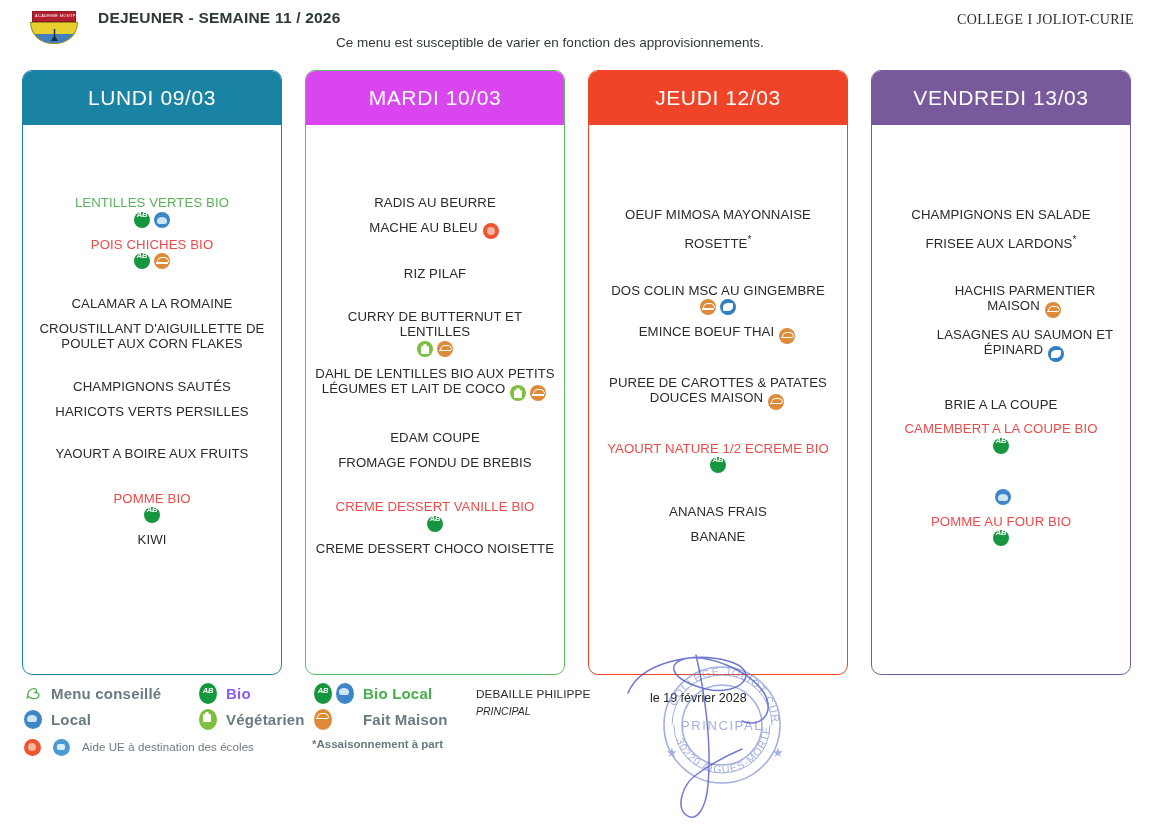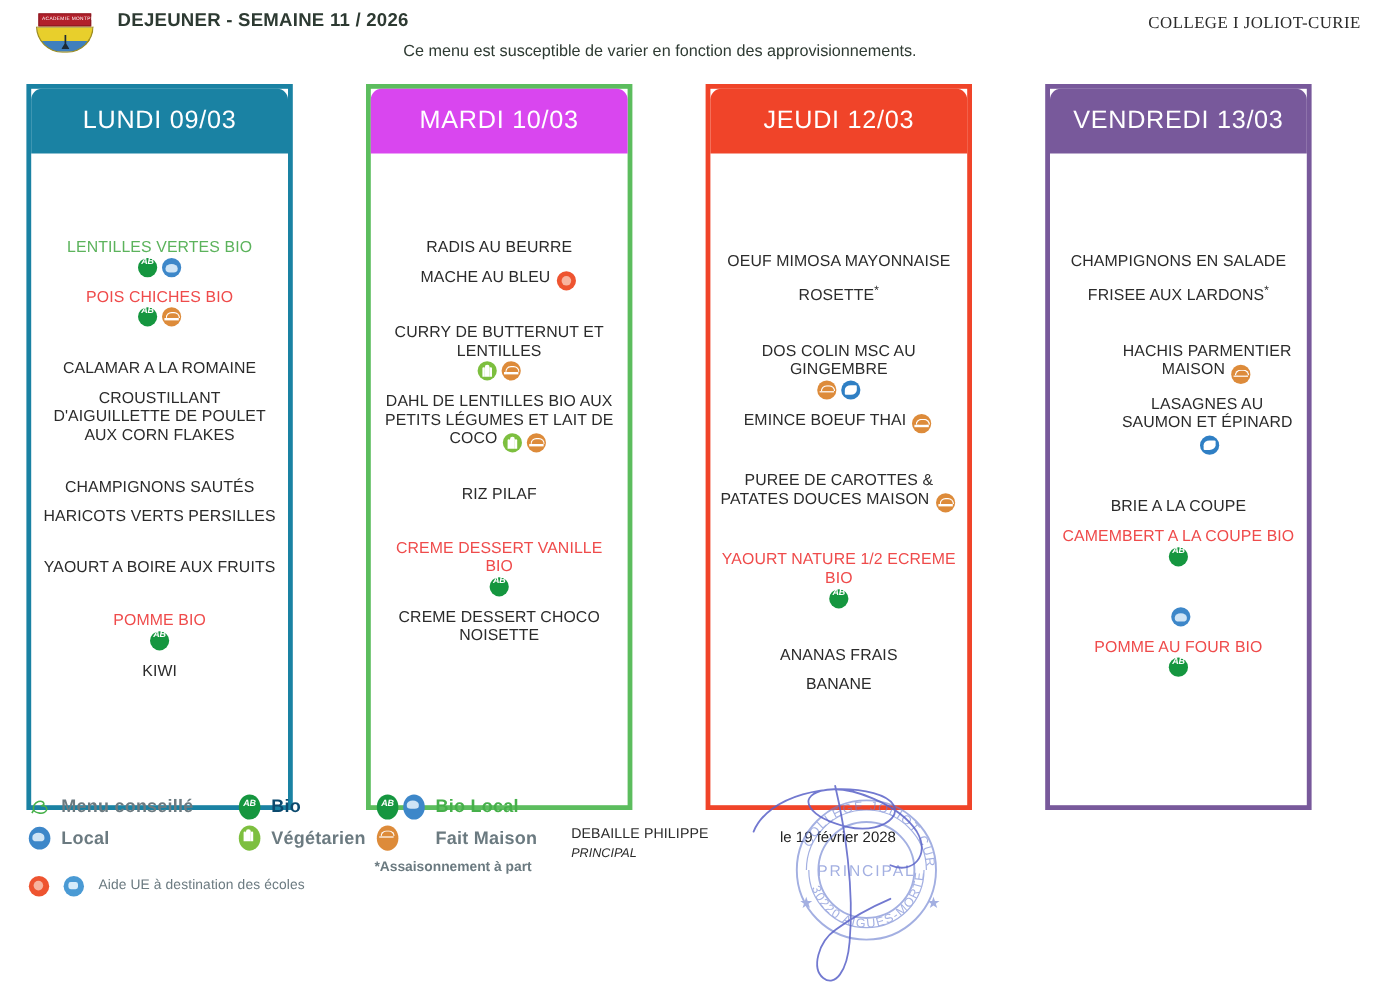--- a/index.html
+++ b/index.html
@@ -49,23 +49,23 @@
     font-size: 13.5px; color: #2f3b33; line-height: 17px;
   }
   #establishment {
     position: absolute; right: 20px; top: 12px;
     font-family: "Liberation Serif", serif;
     font-size: 14px; color: #2b2b2b; letter-spacing: .4px;
   }
 
   
   .day-card {
-    position: absolute; top: 70px; width: 222px; height: 605px;
-    background: #fff; border-radius: 0;
-    border: 4px solid #fca5a5;
+    position: absolute; top: 70px; width: 260px; height: 605px;
+    background: #fff; border-radius: 10px;
+    border: 1px solid #fca5a5;
   }
   .day-card .day-header {
     height: 54px; border-radius: 9px 9px 0 0;
     display: flex; align-items: center; justify-content: center;
     color: #fff; font-size: 21px; letter-spacing: .6px;
   }
   .day-card .day-body {
     padding: 10px 8px 0 8px; height: 549px;
     display: flex; flex-direction: column;
   }
@@ -129,34 +129,34 @@
     content: ""; position: absolute; left: 4px; top: 4px; width: 8px; height: 8px;
     background: #f7b49f; border-radius: 50%;
   }
   .badge.ue-blue { background: #4a9ad4; }
   .badge.ue-blue::after {
     content: ""; position: absolute; left: 4px; top: 5px; width: 8px; height: 6px;
     background: #d7ecfa; border-radius: 2px;
   }
 
   
-  #legend { position: absolute; left: 0; top: 659px; width: 1154px; height: 90px; }
+  #legend { position: absolute; left: 0; top: 680px; width: 1154px; height: 90px; }
   .legend-col { position: absolute; top: 0; }
   #legend-col-1 { left: 22px; width: 290px; }
   #legend-col-2 { left: 312px; width: 160px; }
   .legend-row { display: flex; align-items: center; height: 26px; }
   .legend-label {
     font-size: 15px; font-weight: bold; color: #6b7a80; margin-left: 7px;
     letter-spacing: .2px;
   }
-  .legend-label.red { color: #0c4a6e; }
+  .legend-label.red { color: #8b5cf6; }
   .legend-label.green { color: #46b04a; }
   .legend-icon-slot { width: 22px; display: flex; justify-content: center; }
   #aide-ue-row {
-    display: flex; align-items: center; height: 26px; margin-top: 14px;
+    display: flex; align-items: center; height: 26px; margin-top: 2px;
   }
   #aide-ue-text {
     font-size: 11.5px; color: #6b7a80; margin-left: 10px; letter-spacing: .1px;
   }
   #assais-text {
     font-size: 11.5px; font-weight: bold; color: #6b7a80; margin-top: 6px;
   }
 
   #signature-block { position: absolute; left: 476px; top: 687px; width: 150px; }
   #signature-name { font-size: 11.8px; color: #2b2b2b; letter-spacing: .1px; }
@@ -214,25 +214,29 @@
     <div class="day-card" style="left: 305px; border-color: rgb(92, 189, 94);">
       <div class="day-header" style="background: #d946ef;">
         <span>MARDI 10/03</span>
       </div>
       <div class="day-body">
         <div class="course-group" style="margin-top: 60px;">
           <div class="dish "><span class="dish-text">RADIS AU BEURRE</span></div>
           <div class="dish "><span class="dish-text">MACHE AU BLEU</span><span class="badge-row-inline"><span class="badge ue-red"></span></span></div>
         </div>
         <div class="course-group" style="margin-top: 18px;">
+          <div class="dish "><span class="dish-text">RIZ PILAF</span></div>
+        </div>
+        <div class="course-group" style="margin-top: 18px;">
           <div class="dish "><span class="dish-text">CURRY DE BUTTERNUT ET LENTILLES</span><div class="badges"><span class="badge vege"></span><span class="badge maison"></span></div></div>
           <div class="dish "><span class="dish-text">DAHL DE LENTILLES BIO AUX PETITS LÉGUMES ET LAIT DE COCO</span><span class="badge-row-inline"><span class="badge vege"></span><span class="badge maison"></span></span></div>
         </div>
-        <div class="course-group" style="margin-top: 18px;">
-          <div class="dish "><span class="dish-text">RIZ PILAF</span></div>
+        <div class="course-group" style="margin-top: 20px;">
+          <div class="dish "><span class="dish-text">EDAM COUPE</span></div>
+          <div class="dish "><span class="dish-text">FROMAGE FONDU DE BREBIS</span></div>
         </div>
         <div class="course-group" style="margin-top: 20px;">
           <div class="dish bio"><span class="dish-text">CREME DESSERT VANILLE BIO</span><div class="badges"><span class="badge ab"></span></div></div>
           <div class="dish "><span class="dish-text">CREME DESSERT CHOCO NOISETTE</span></div>
         </div>
       </div>
     </div>
     <div class="day-card" style="left: 588px; border-color: rgb(240, 68, 41);">
       <div class="day-header" style="background: rgb(240, 68, 41);">
         <span>JEUDI 12/03</span>

